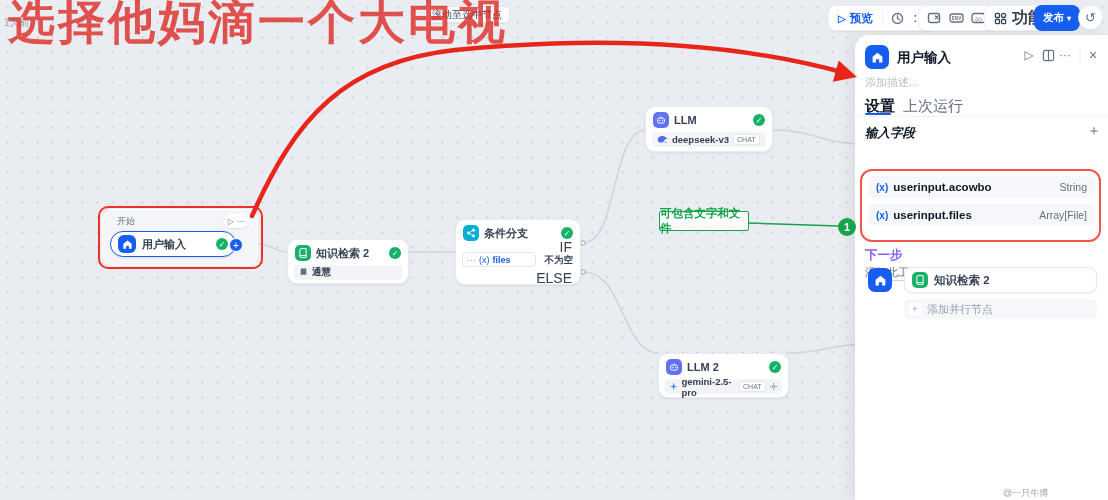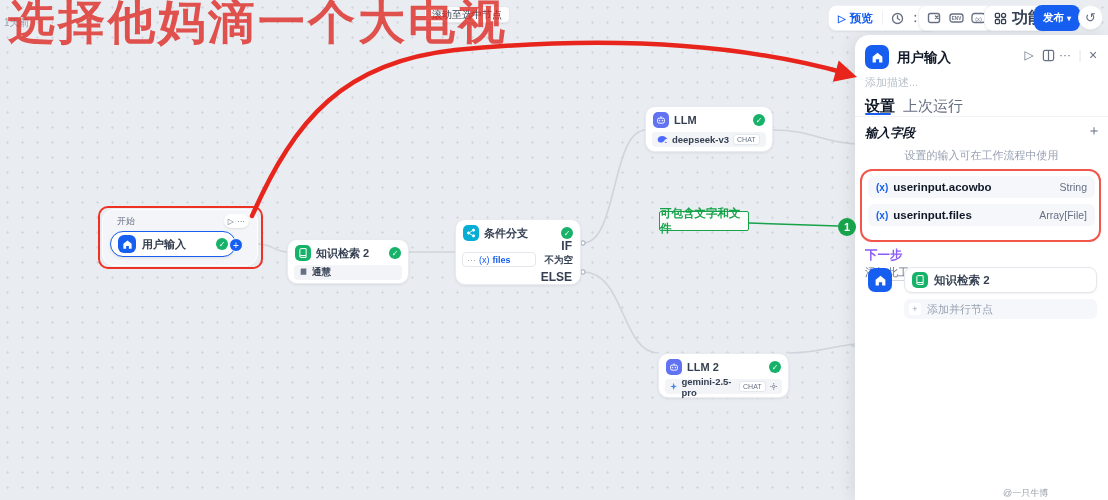--- a/index.html
+++ b/index.html
@@ -73,21 +73,21 @@
     left:110px; top:231px; width:126px; height:26px; background:#fff; border:1.5px solid #155eef;
     border-radius:13px; display:flex; align-items:center; gap:6px; padding:0 7px; z-index:3;
     box-shadow:0 1px 3px rgba(16,24,40,.1); position:absolute;
   }
   .ui-pill .nico { width:18px; height:18px; border-radius:6px; }
   .plus-handle {
     position:absolute; right:-8px; top:6px; width:14px; height:14px; border-radius:50%;
     background:#155eef; color:#fff; font-size:10px; display:flex; align-items:center; justify-content:center;
     border:1.5px solid #fff; cursor:pointer;
   }
-  .if-label { position:absolute; right:8px; font-size:12px; font-weight:bold; color:#354052; }
+  .if-label { position:absolute; right:8px; font-size:14px; font-weight:normal; color:#354052; }
   .cond-pill {
     position:absolute; left:6px; top:32px; width:74px; height:15px; background:#fff; border:1px solid #e4e7ec;
     border-radius:4px; display:flex; align-items:center; gap:3px; padding:0 4px; font-size:9px;
   }
   .blue { color:#155eef; }
   .gray { color:#98a2b3; }
 
   
   .red-box { position:absolute; border:2px solid #ee3124; border-radius:10px; z-index:5; pointer-events:none; }
   .green-note {
@@ -371,21 +371,20 @@
 
     <div class="abs desc-ph">添加描述...</div>
 
     <span class="tab active" style="left:10px">设置</span>
     <span class="tab inactive" style="left:48px">上次运行</span>
     <div class="abs tab-underline"></div>
     <div class="abs panel-div"></div>
 
     <div class="abs fields-label">输入字段</div>
     <span class="abs plus-gray">＋</span>
-    <div class="abs fields-hint">设置的输入可在工作流程中使用</div>
 
     <div class="var-row" style="top:141px">
       <span class="blue" style="font-size:10px; font-weight:bold">(x)</span>
       <span class="var-name">userinput.acowbo</span>
       <span class="var-type">String</span>
     </div>
     <div class="var-row" style="top:169px">
       <span class="blue" style="font-size:10px; font-weight:bold">(x)</span>
       <span class="var-name">userinput.files</span>
       <span class="var-type">Array[File]</span>

